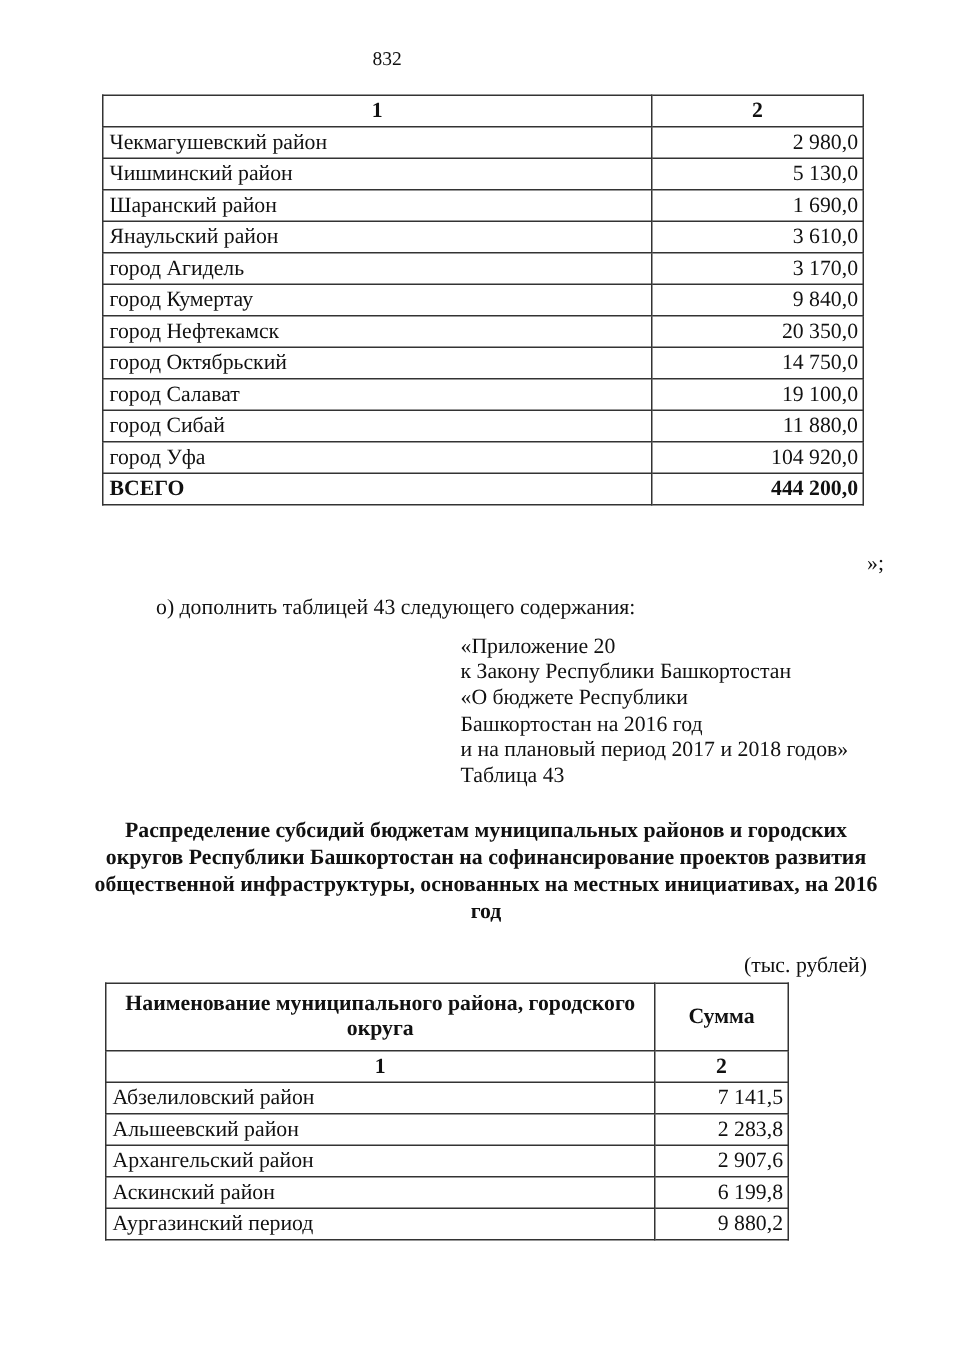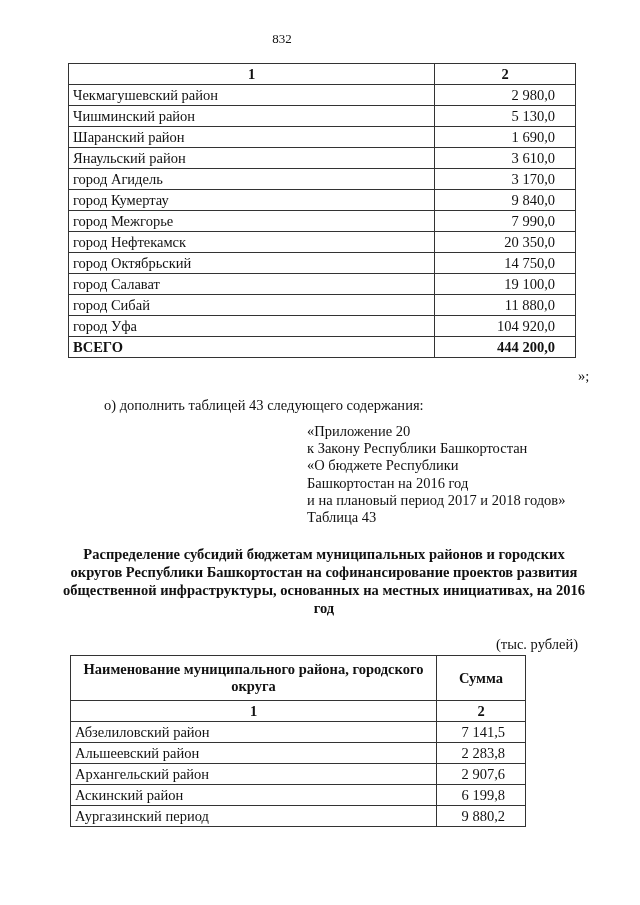--- a/index.html
+++ b/index.html
@@ -1,22 +1,22 @@
 <!DOCTYPE html>
 <html><head>
 <meta charset="utf-8">
 <style>
   html, body { margin:0; padding:0; background:#ffffff; }
   body { width:640px; height:905px; position:relative; overflow:hidden;
          font-family:"Liberation Serif", serif; color:#111; }
   .abs { position:absolute; }
-  .pagenum { left:0; width:516px; top:31px; text-align:center; font-size:13px;margin-left:24px; }
+  .pagenum { left:0; width:516px; top:31px; text-align:center; font-size:13px; }
   table { border-collapse:collapse; position:absolute; font-size:14.5px; }
   td { border:1px solid #333; padding:0 4px; height:20px; line-height:19px; white-space:nowrap; }
-  td.num { text-align:right; padding-right:20px; }
+  td.num { text-align:right; padding-right:3px; }
   td.c { text-align:center; font-weight:bold; }
   .b { font-weight:bold; }
   #t1 { left:68px; top:63px; width:508px; }
   #t1 td:first-child { width:357px; }
   .closing { left:578px; top:368px; font-size:14.5px; }
   .para { left:104px; top:397px; font-size:14.5px; }
   .appendix { left:307px; top:423px; font-size:14.5px; line-height:17.2px; }
   .title { left:60px; width:528px; top:545px; text-align:center; font-weight:bold; font-size:14.5px; line-height:18px; }
   .units { right:62px; top:636px; font-size:14.5px; }
   #t2 { left:70px; top:655px; width:456px; }
@@ -50,24 +50,20 @@
         <td>Янаульский район</td>
         <td class="num">3 610,0</td>
       </tr>
   <tr>
         <td>город Агидель</td>
         <td class="num">3 170,0</td>
       </tr>
   <tr>
         <td>город Кумертау</td>
         <td class="num">9 840,0</td>
-      </tr>
-  <tr>
-        <td>город Межгорье</td>
-        <td class="num">7 990,0</td>
       </tr>
   <tr>
         <td>город Нефтекамск</td>
         <td class="num">20 350,0</td>
       </tr>
   <tr>
         <td>город Октябрьский</td>
         <td class="num">14 750,0</td>
       </tr>
   <tr>

